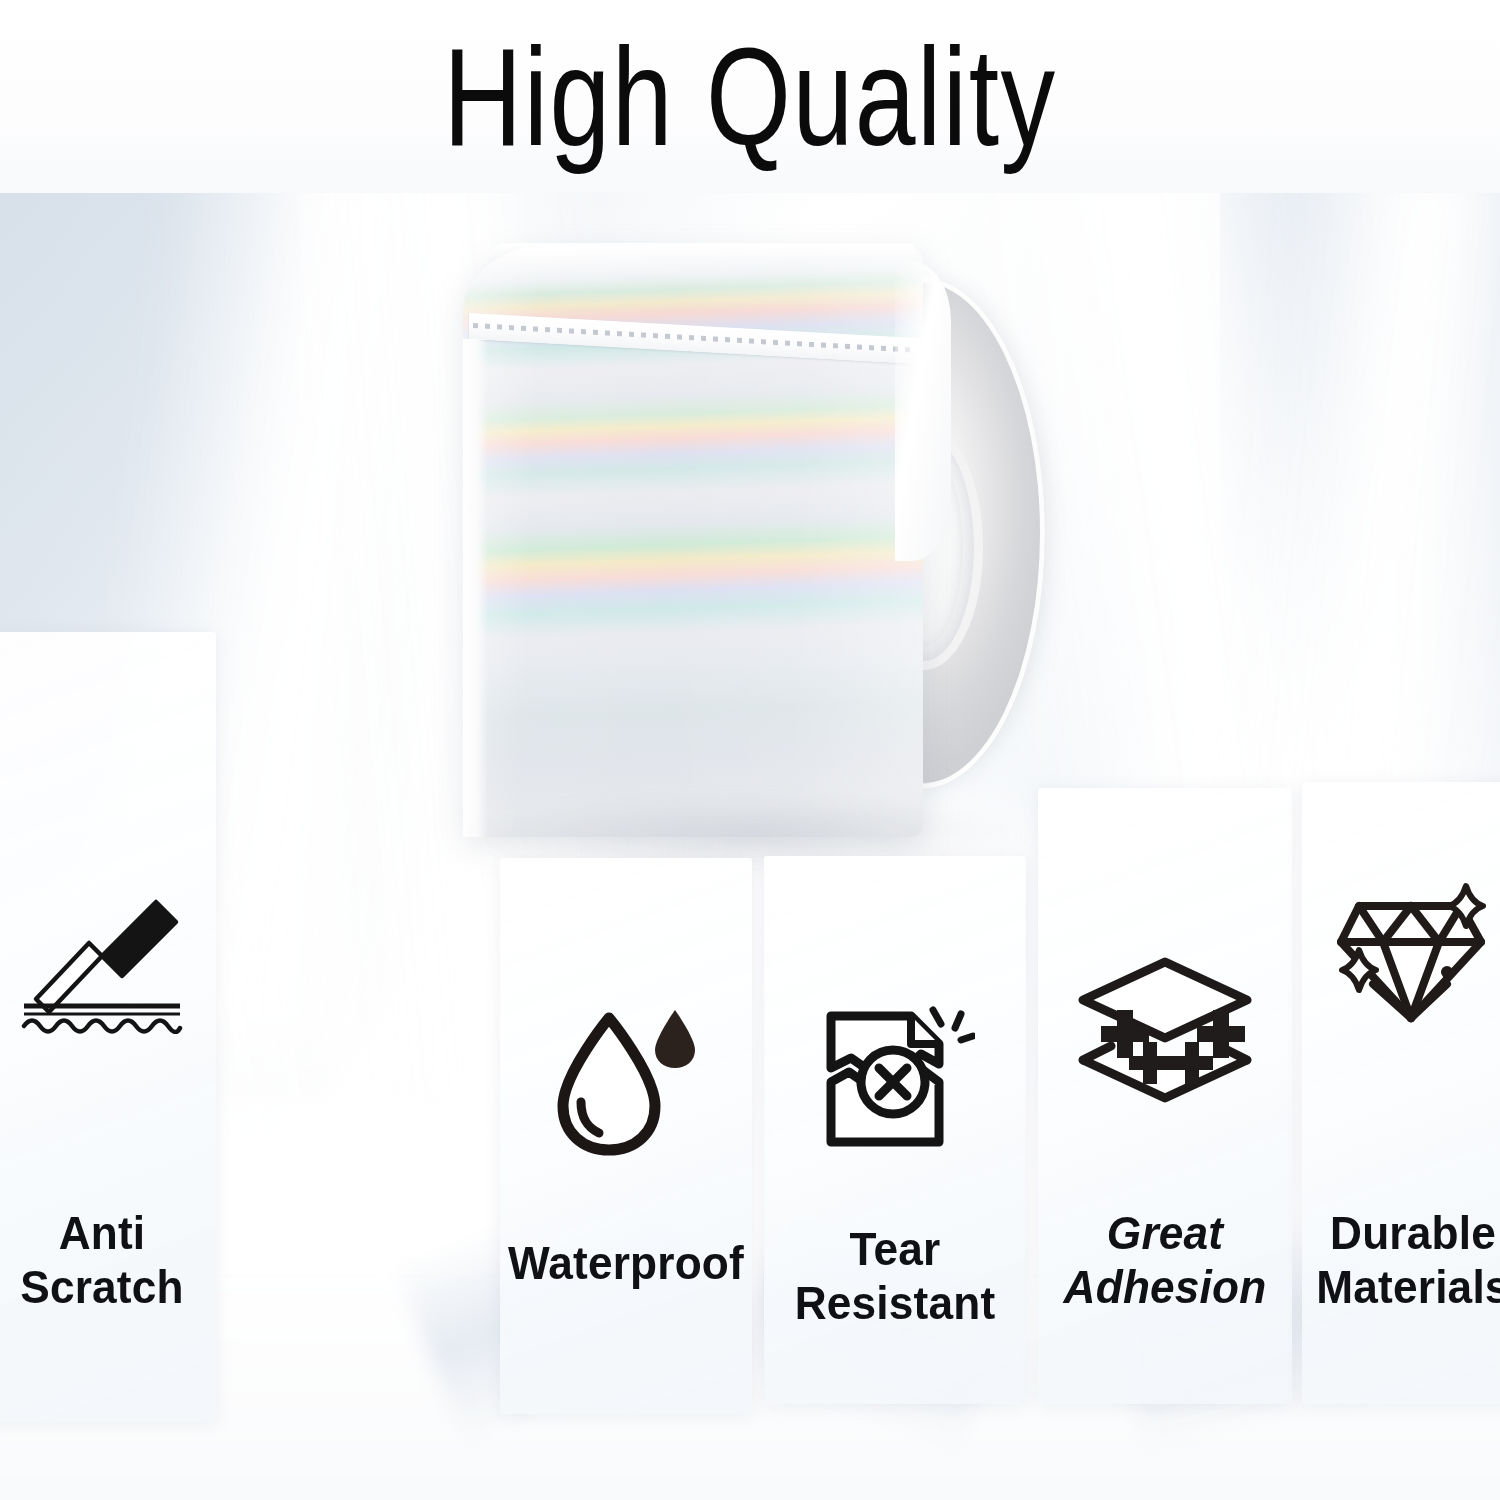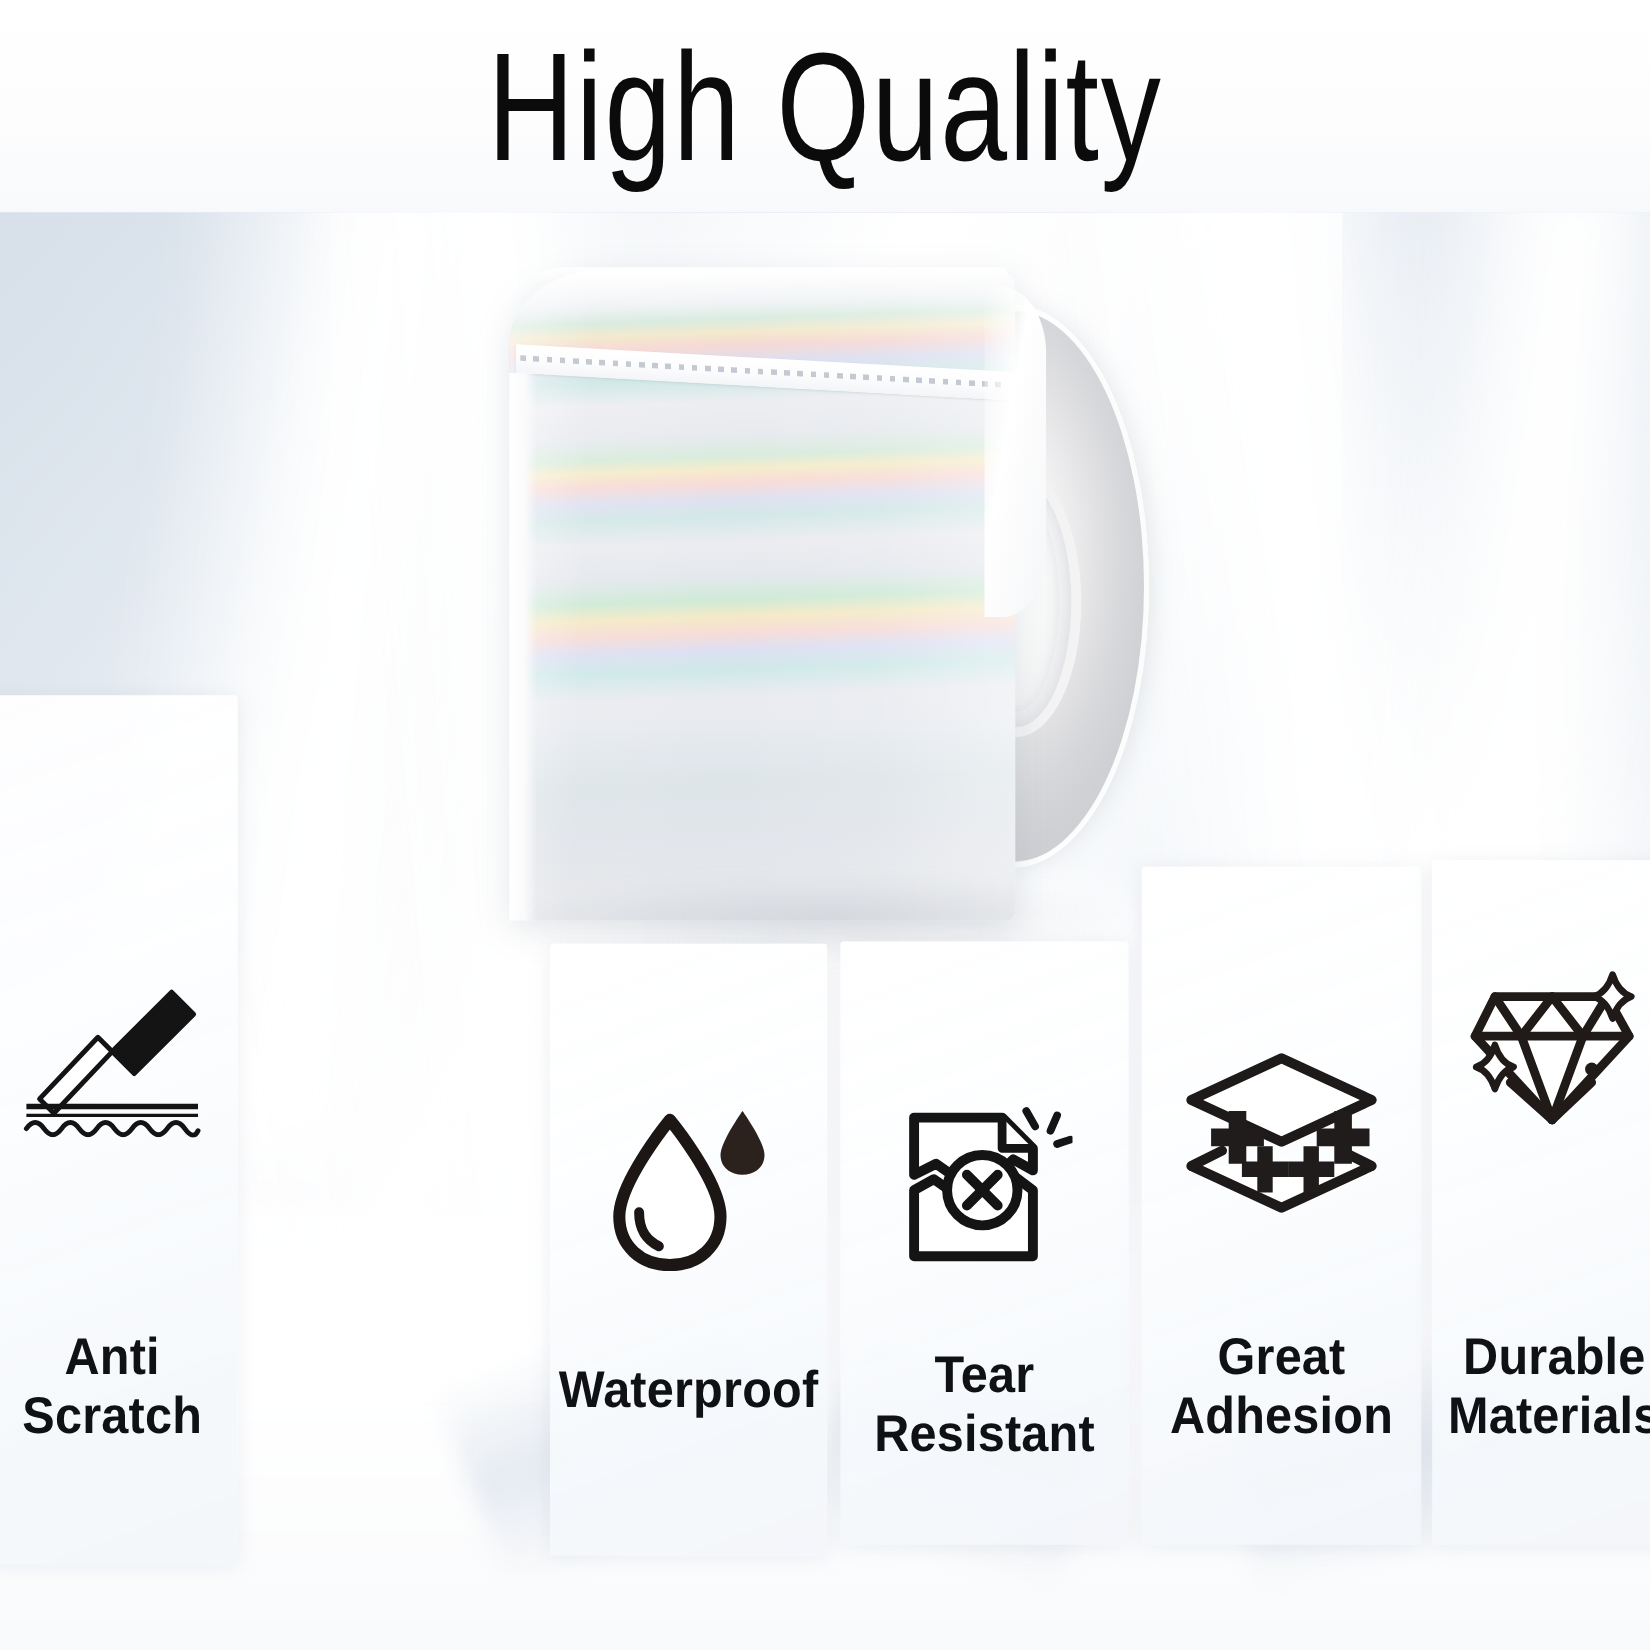--- a/index.html
+++ b/index.html
@@ -8,21 +8,21 @@
     background: #ffffff;
   }
   body {
     font-family: "Liberation Sans", sans-serif;
   }
   .canvas {
     position: relative;
     width: 1500px;
     height: 1500px;
     overflow: hidden;
-    background: #c4b5fd;
+    background: #a21caf;
   }
 
   
   .header-band {
     position: absolute;
     left: 0; top: 0;
     width: 1500px;
     height: 193px;
     background: linear-gradient(180deg, #ffffff 0%, #fdfdfe 60%, #f7f9fb 100%);
     z-index: 40;
@@ -407,21 +407,21 @@
 
             <path d="M34 102 C34 120 42 128 52 133" stroke="#1c1614" stroke-width="9" stroke-linecap="round" fill="none"></path>
 
             <path d="M128 10 C128 10 108 38 108 50 C108 61 117 68 128 68 C139 68 148 61 148 50 C148 38 128 10 128 10 Z" fill="#2b211d"></path>
           </svg>
         </span>
         <span class="card-label" style="top:378px;">Waterproof</span>
       </div>
     </div>
 
-    <div class="card" style="left:1038px; top:788px; width:254px; height:616px;">
+    <div class="card" style="left:1038px; top:788px; width:254px; height:616px;font-style:italic;">
       <div class="card-inner">
         <span class="card-icon" style="top:168px; width:176px; height:148px;">
           <svg viewBox="0 0 176 148" width="176" height="148" fill="none" xmlns="http://www.w3.org/2000/svg">
 
             <path d="M88 6 L170 44 L88 82 L6 44 Z" fill="#ffffff" stroke="#1d1a19" stroke-width="9" stroke-linejoin="round"></path>
 
             <path d="M6 104 L88 142 L170 104" fill="#ffffff" stroke="#1d1a19" stroke-width="9" stroke-linejoin="round"></path>
             <path d="M6 104 L34 90" stroke="#1d1a19" stroke-width="9" stroke-linecap="round"></path>
             <path d="M170 104 L142 90" stroke="#1d1a19" stroke-width="9" stroke-linecap="round"></path>
 

